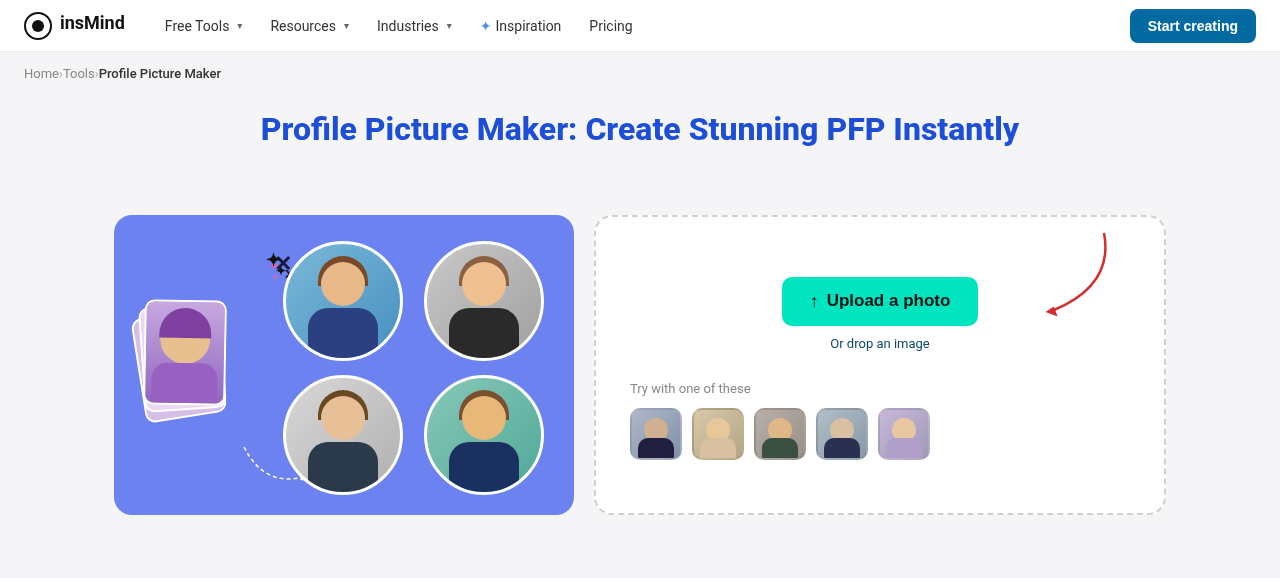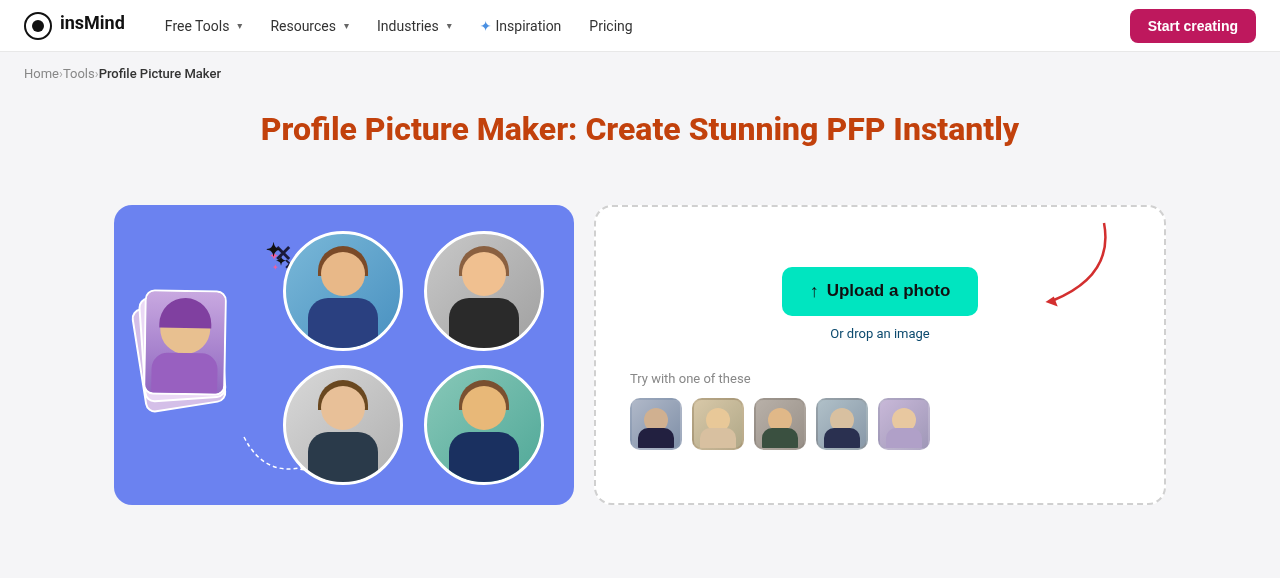--- a/index.html
+++ b/index.html
@@ -56,21 +56,21 @@
       gap: 4px;
     }
     .sparkle {
       color: #4a90e2;
       font-size: 14px;
     }
     .nav-right {
       margin-left: auto;
     }
     .start-btn {
-      background: #be185d;
+      background: #0369a1;
       color: #fff;
       border: none;
       border-radius: 8px;
       padding: 9px 18px;
       font-size: 14px;
       font-weight: 600;
       cursor: pointer;
     }
 
     
@@ -90,23 +90,23 @@
     .breadcrumb .current { color: #333; font-weight: 500; }
 
     
     .hero {
       text-align: center;
       padding: 28px 24px 20px;
     }
     .hero h1 {
       font-size: 32px;
       font-weight: 800;
-      color: #c2410c;
+      color: #1d4ed8;
       line-height: 1.25;
-      margin-bottom: 14px;
+      margin-bottom: 24px;
     }
     .hero p {
       font-size: 14px;
       color: #555;
       max-width: 620px;
       margin: 0 auto;
       line-height: 1.6;
     }
 
     

